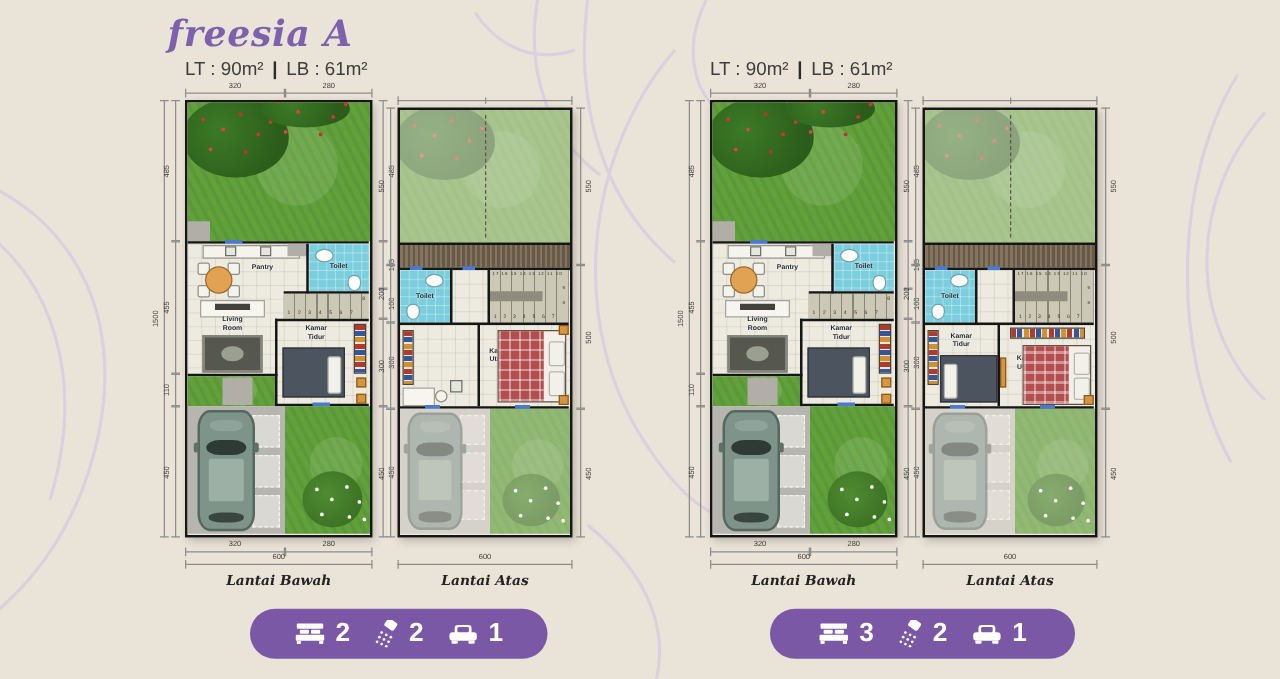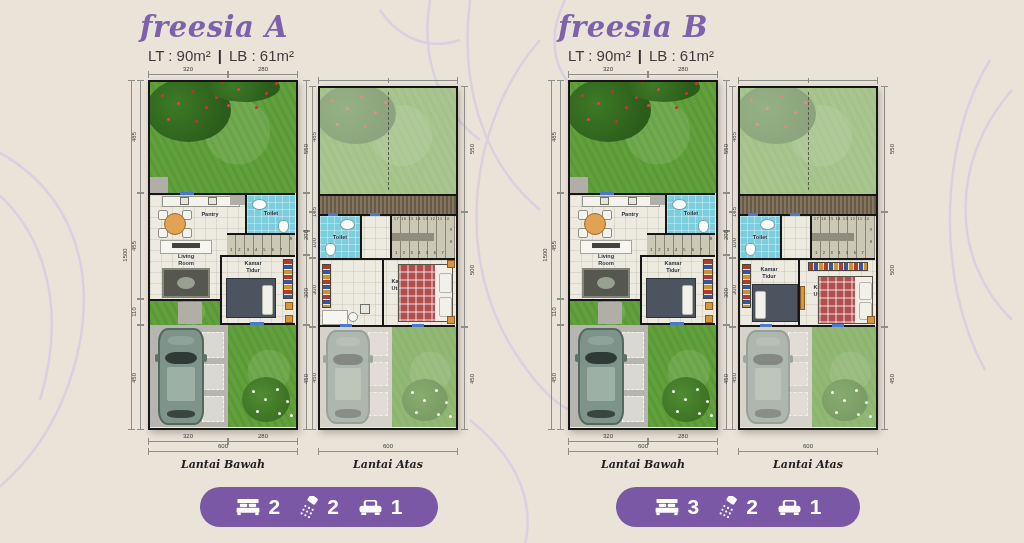--- a/index.html
+++ b/index.html
@@ -1,19 +1,19 @@
 <!DOCTYPE html>
 <html><head>
 <meta charset="utf-8">
 <style>
   html,body{margin:0;padding:0}
   body{width:1024px;height:543px;position:relative;overflow:hidden;background:#eae3d8;font-family:"Liberation Sans",sans-serif}
   .unit{position:absolute;top:0;left:0;width:512px;height:543px}
   .unit.u1{left:420px}
-  .title{position:absolute;font:italic 700 29px "DejaVu Serif",serif;color:#7d61ad;text-align:right;letter-spacing:.5px}
+  .title{position:absolute;font:italic 700 29px "DejaVu Serif",serif;color:#7d61ad;text-align:center;letter-spacing:.5px}
   .spec{position:absolute;font:400 15px "Liberation Sans",sans-serif;color:#3d3d3d;white-space:nowrap}
   .spec .dvdr{font-weight:700;color:#2b2b2b;margin:0 7px}
   .plan{position:absolute;border:2.5px solid #161616;background:#edebdf;box-shadow:2px 3px 7px rgba(60,50,40,.3);box-sizing:border-box;overflow:hidden}
   .grass{position:absolute;background-color:#61a03b;background-image:radial-gradient(circle at 60% 45%,rgba(255,255,255,.10) 0 30%,transparent 31%),repeating-linear-gradient(63deg,rgba(20,60,10,.08) 0 3px,transparent 3px 7px)}
   .bush{position:absolute;border-radius:50%;background:radial-gradient(circle at 35% 40%,#3c7a27,#2b5c1a 75%)}
   .bush::after{content:"";position:absolute;left:18%;top:25%;width:3px;height:3px;border-radius:50%;background:#d63333;box-shadow:16px 8px 0 #e04444,30px -4px 0 #c92f2f,44px 12px 0 #d63333,6px 24px 0 #e04444,34px 26px 0 #c92f2f,54px 2px 0 #d63333}
   .bushW{position:absolute;border-radius:50%;background:radial-gradient(circle at 40% 40%,#4f8c31,#3c7123 75%)}
   .bushW::after{content:"";position:absolute;left:20%;top:28%;width:3px;height:3px;border-radius:50%;background:#fff;box-shadow:12px 8px 0 #f6f6f0,24px -2px 0 #fff,34px 10px 0 #f6f6f0,4px 20px 0 #fff,26px 22px 0 #f6f6f0,38px 24px 0 #fff}
   .fade{position:absolute;background:rgba(237,233,223,.5)}
   .w{position:absolute;background:#161616}
@@ -329,21 +329,20 @@
             <rect x="21" y="17" width="6" height="3" rx="1"></rect>
           </g>
           <rect x="10.5" y="4" width="11" height="5" rx="1.5" fill="#7a58a6"></rect>
         </svg>
       <span class="bnum">1</span>
     </div>
   </div>
 </div>
 
 <div class="unit u1">
-  <div class="title" style="left:128px;top:10px;width:160px">freesia B</div>
   <div class="spec" style="left:148px;top:47px"><span>LT : 90m²</span><span class="dvdr">|</span><span>LB : 61m²</span></div>
 
   <div class="plan" style="left:148px;top:80px;width:150px;height:350px">
     <div class="grass" style="left:0;top:0;right:0;height:111px">
       <div class="bush" style="left:-4px;top:-4px;width:85px;height:64px"></div>
       <div class="bush" style="left:58px;top:-10px;width:72px;height:30px"></div>
     </div>
     <div class="gpad" style="left:0;top:95px;width:18px;height:16px"></div>
     <div class="w" style="left:0;top:111px;width:145px;height:2px"></div>
     <div class="win" style="left:30px;top:110px;width:14px;height:3px"></div>

